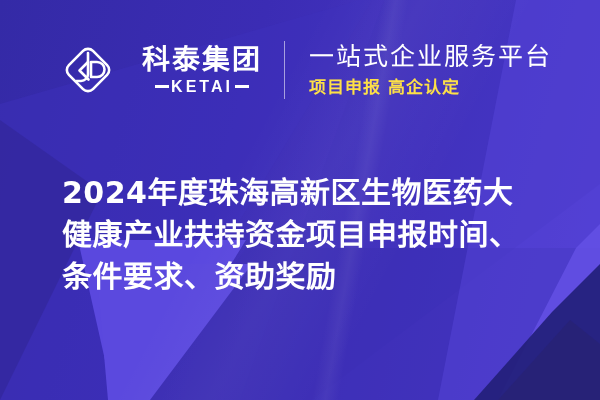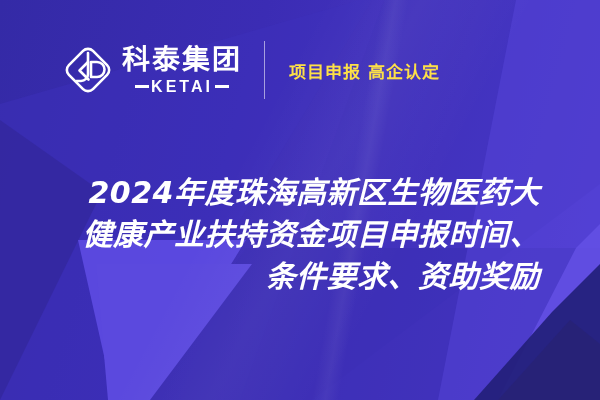--- a/index.html
+++ b/index.html
@@ -113,21 +113,21 @@
     display: flex;
     align-items: center;
   }
   .logo-mark {
     width: 60px;
     height: 60px;
     flex: 0 0 60px;
     display: block;
   }
   .logo-words {
-    margin-left: 4px;
+    margin-left: 24px;
     display: flex;
     flex-direction: column;
     align-items: center;
   }
   .logo-cn {
     color: #ffffff;
     font-size: 28px;
     font-weight: 700;
     letter-spacing: 2px;
     line-height: 1.08;
@@ -198,23 +198,22 @@
     left: 62px;
     top: 152px;
     width: 478px;
     z-index: 5;
     color: #ffffff;
     font-size: 30px;
     font-weight: 700;
     line-height: 42px;
     letter-spacing: 0.5px;
     font-family: "DejaVu Sans", "Liberation Sans", sans-serif;
-    text-align: right;
+    text-align: left;
     word-break: break-all;
-    font-style: italic;
   }
 </style>
 </head>
 <body>
 
 <div id="banner">
 
   <div class="bg-layer bg-base"></div>
   <div class="bg-layer facet-upper-right"></div>
   <div class="bg-layer facet-left-mid"></div>
@@ -246,20 +245,21 @@
           <span class="logo-dash"></span>
           <span class="logo-en">KETAI</span>
           <span class="logo-dash"></span>
         </div>
       </div>
     </div>
 
     <div class="divider"></div>
 
     <div class="tagline">
+      <div class="tagline-main">一站式企业服务平台</div>
       <div class="tagline-sub">项目申报 高企认定</div>
     </div>
 
   </div>
 
   <h1 class="title">2024年度珠海高新区生物医药大健康产业扶持资金项目申报时间、条件要求、资助奖励</h1>
 
 </div>
 
 </body></html>

